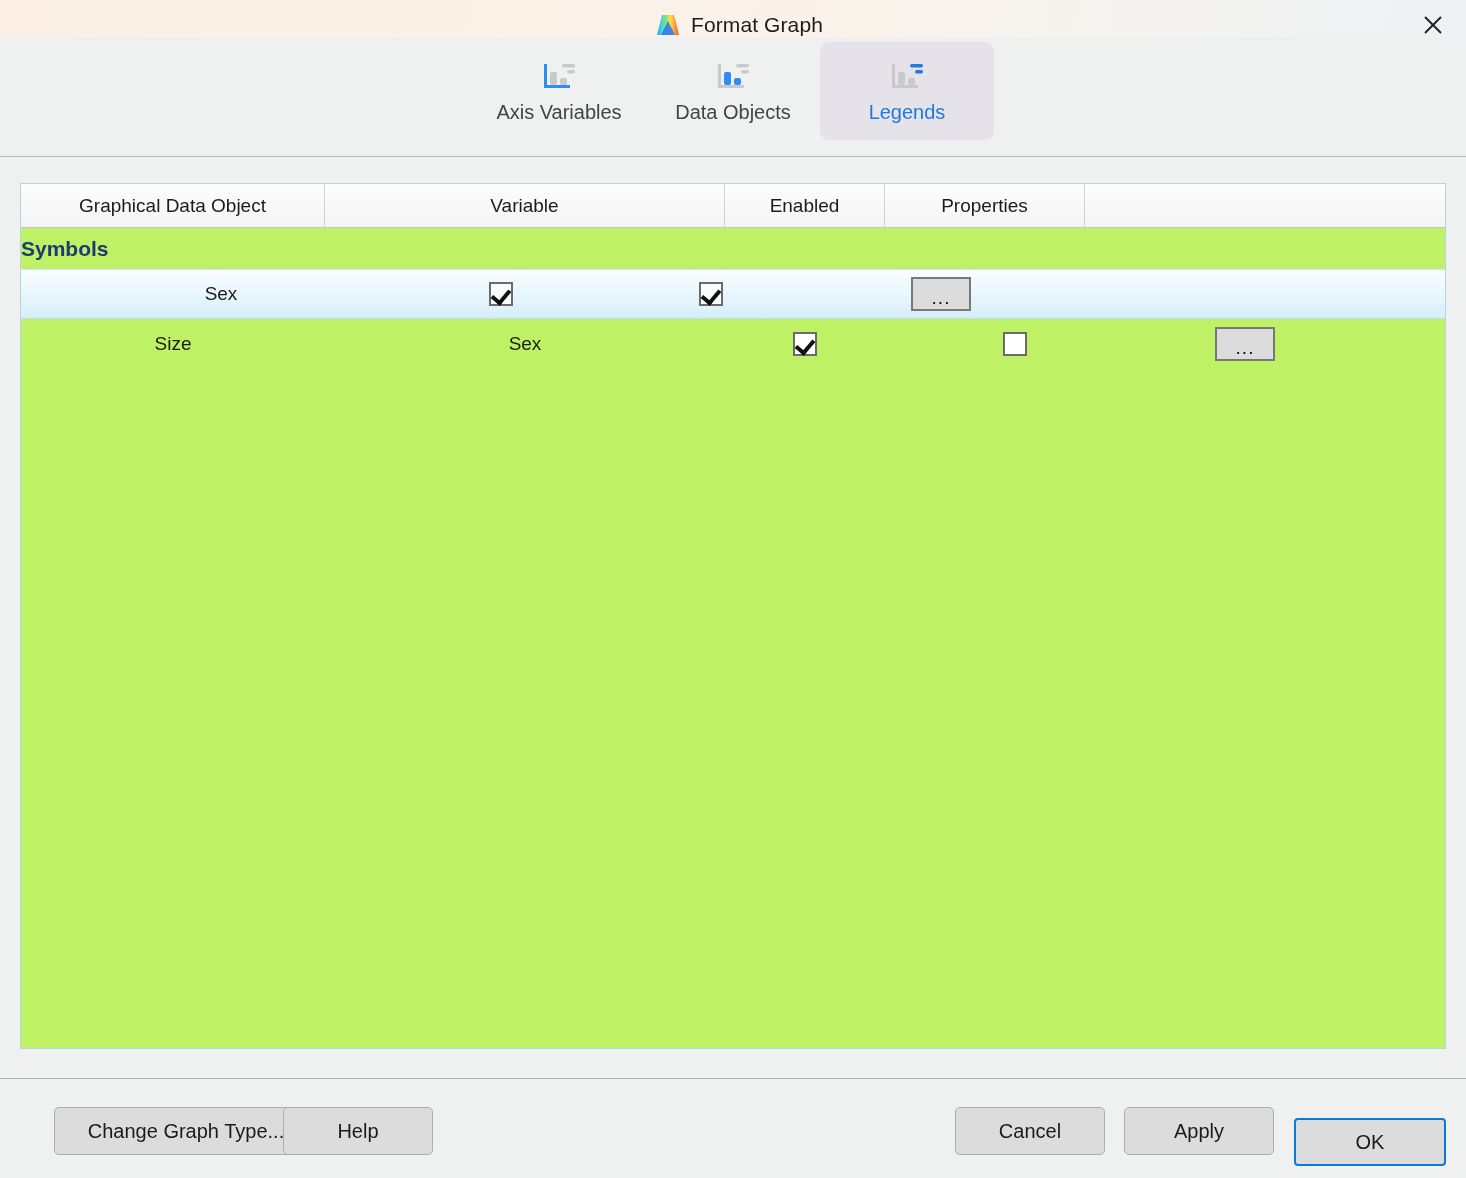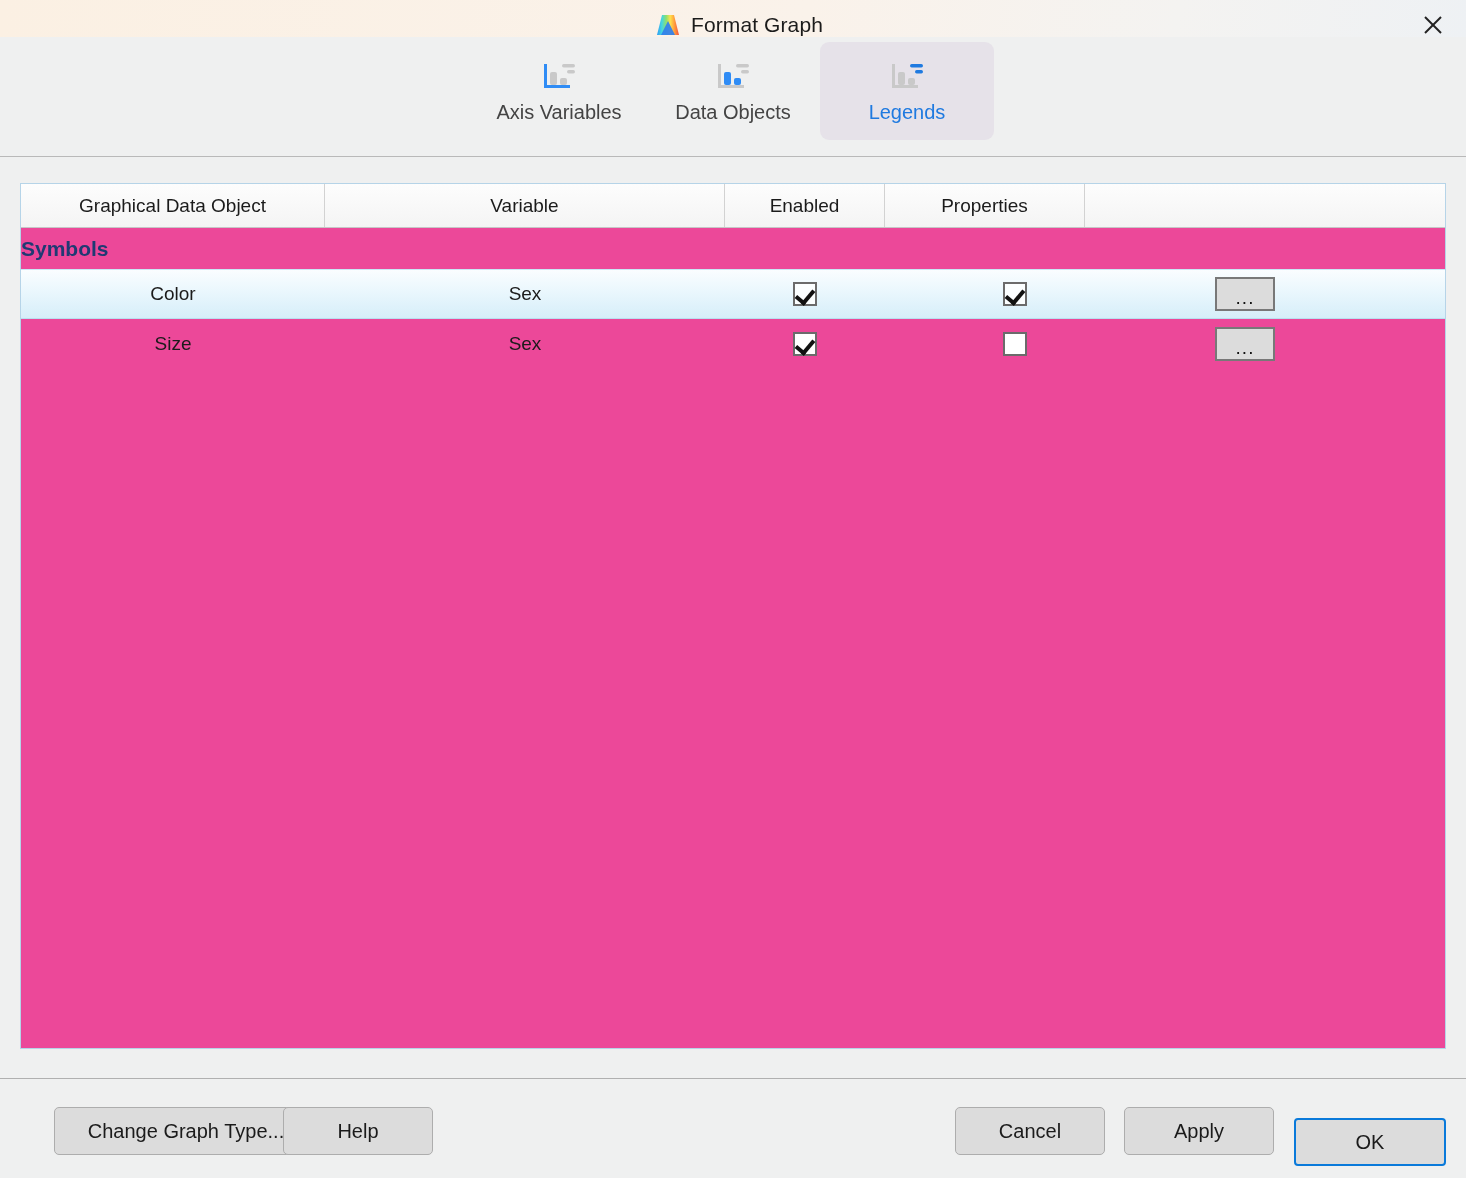--- a/index.html
+++ b/index.html
@@ -95,21 +95,21 @@
     left: 0; top: 156px;
     width: 1466px; height: 1px;
     background: #b9b9b9;
   }
 
   
   .table-panel {
     position: absolute;
     left: 20px; top: 183px;
     width: 1426px; height: 866px;
-    background: #ec4899;
+    background: #bef264;
     border: 1px solid #b6d4e8;
     box-sizing: border-box;
   }
   .table-header {
     position: relative;
     height: 44px;
     background: linear-gradient(#fdfdfd, #f4f4f4);
     border-bottom: 1px solid #c6c6c6;
     display: flex;
     box-sizing: border-box;
@@ -335,21 +335,20 @@
     <div class="th c3">Enabled</div>
     <div class="th c5">Properties</div>
     <div class="th c6"></div>
   </div>
 
   <div class="group-row">
     <span class="group-label">Symbols</span>
   </div>
 
   <div class="data-row selected">
-    <div class="cell c1">Color</div>
     <div class="cell c2">Sex</div>
     <div class="cell c3">
       <span class="cbox checked"></span>
     </div>
     <div class="cell c4">
       <span class="cbox checked"></span>
     </div>
     <div class="cell c5">
       <span class="dots-btn">...</span>
     </div>

